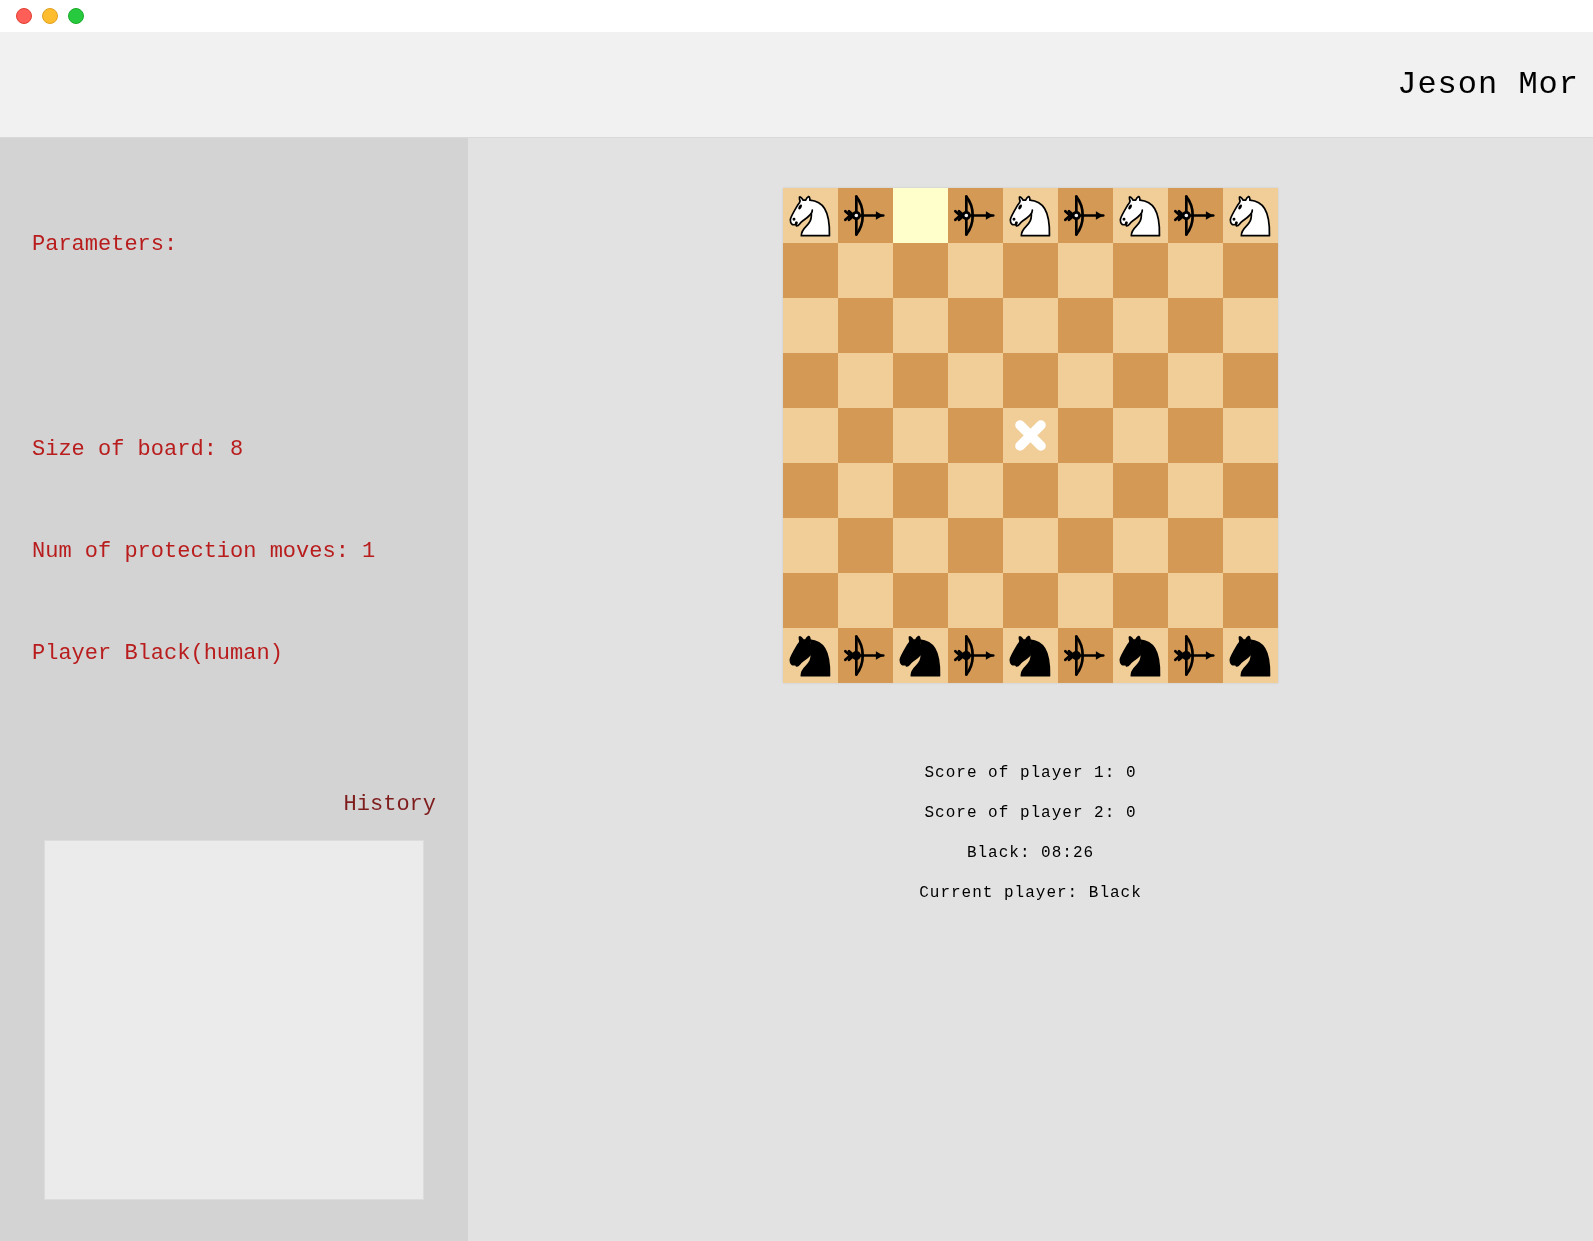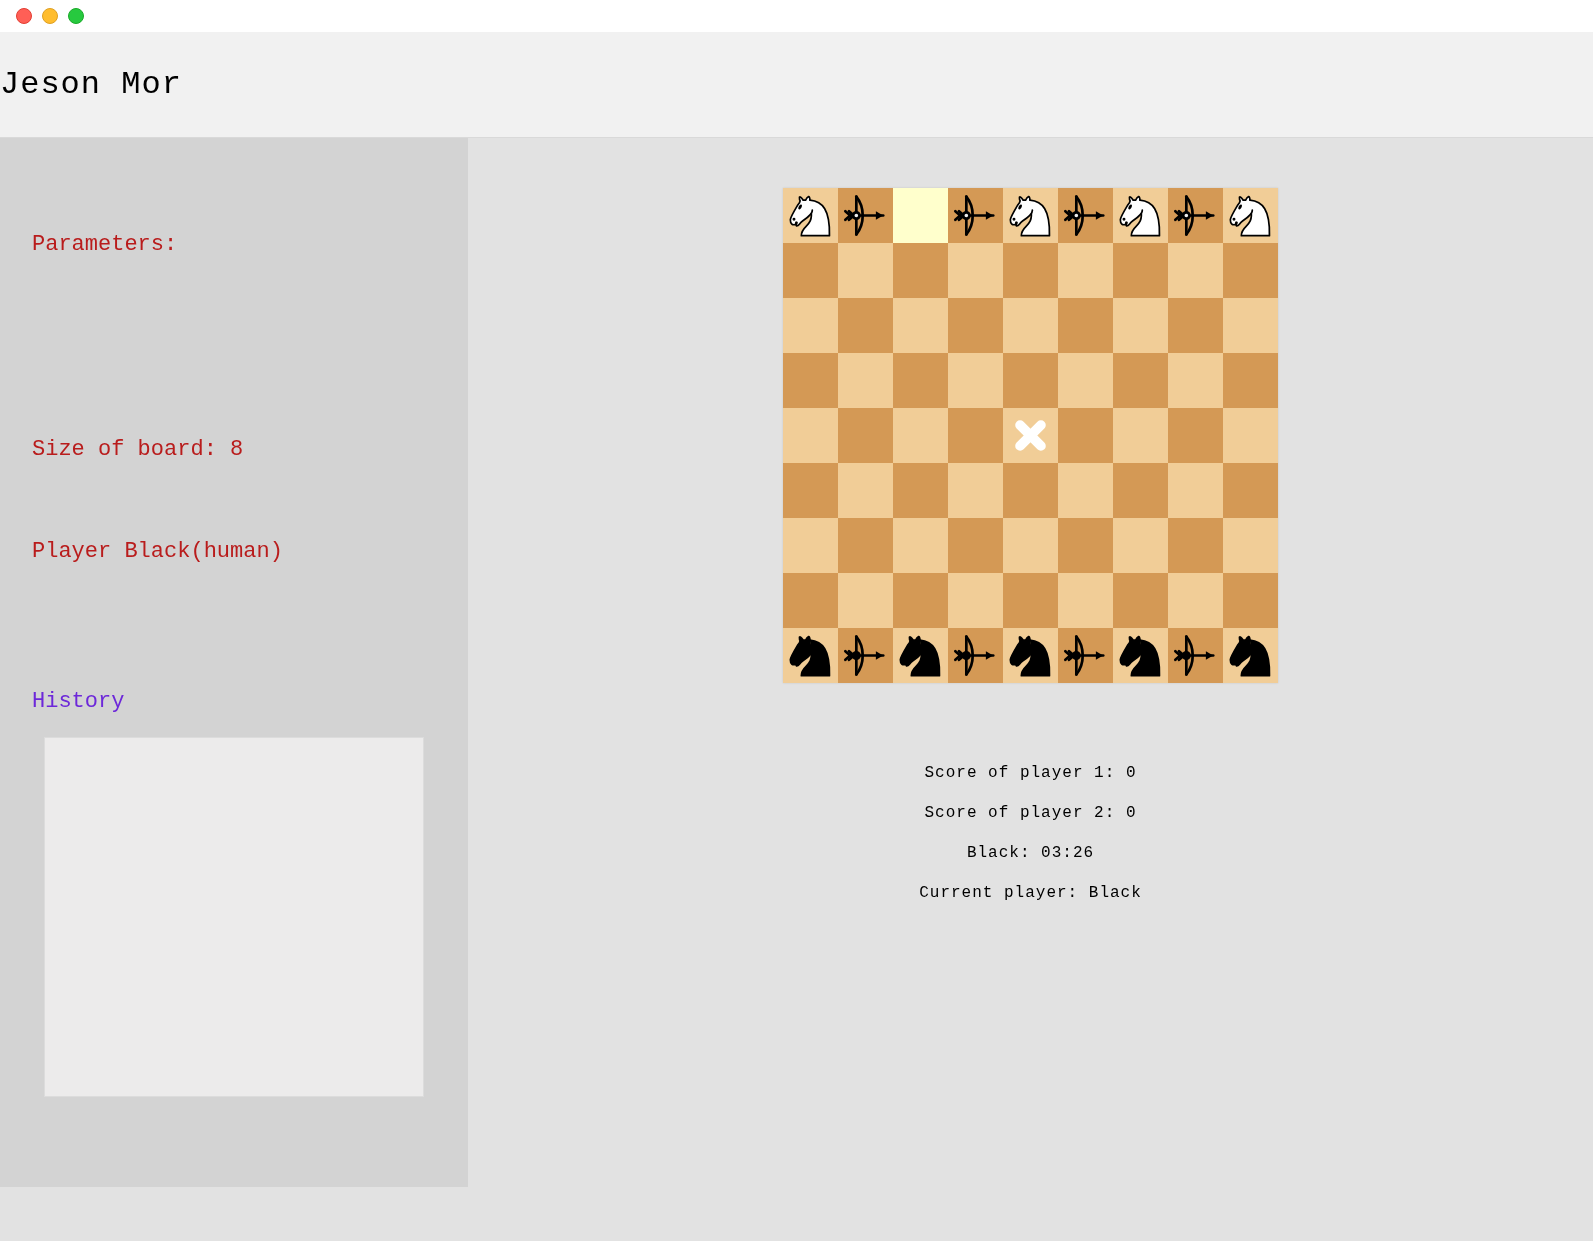--- a/index.html
+++ b/index.html
@@ -17,41 +17,41 @@
     padding:8px 16px;
     background:#fff;
   }
   .tl-dot { width:14px; height:14px; border-radius:50%; }
   .tl-red    { background:#ff5f56; border:1px solid #e33e32; }
   .tl-yellow { background:#ffbd2e; border:1px solid #dfa022; }
   .tl-green  { background:#27c93f; border:1px solid #1aab29; }
 
   .header {
     background:#f1f1f1;
-    text-align:left;
+    text-align:right;
     font-size:32px;
-    padding:34px 0;
+    padding:34px 14px;
     border-bottom:1px solid #d9d9d9;
     letter-spacing:1px;
   }
 
   .layout { display:flex; }
 
   .sidebar {
     flex:0 0 468px;
     background:#d3d3d3;
     padding:22px 32px 40px 32px;
     box-sizing:border-box;
     font-size:22px;
     line-height:1.55;
   }
   .sidebar .params { white-space:pre; color:#b91c1c; }
   .history-title {
-    text-align:left;
-    color:#6d28d9;
+    text-align:right;
+    color:#7f1d1d;
     margin-top:48px;
     margin-bottom:18px;
     font-size:22px;
   }
   .history-box {
     background:#ecebeb;
     height:360px;
     width:380px;
     margin:0 auto 50px auto;
     box-shadow: inset 0 0 0 1px #dcdcdc;
@@ -105,20 +105,21 @@
 
 <div class="header">Jeson Mor</div>
 
 <div class="layout">
 
   <div class="sidebar">
     <div class="params">
       <div>Parameters:</div>
       <div>&nbsp;</div>
       <div>Size of board: 8</div>
+      <div>Num of protection moves: 1</div>
       <div>Player Black(human)</div>
     </div>
 
     <div class="history-title">History</div>
     <div class="history-box"></div>
 
   </div>
 
   <div class="main">
     <div class="board" id="board">
@@ -446,21 +447,21 @@
       </div>
 
     <div class="status">
       <div>
         <span>Score of player 1: </span><span>0</span>
       </div>
       <div>
         <span>Score of player 2: </span><span>0</span>
       </div>
       <div>
-        <span>Black: </span><span>03:26</span>
+        <span>Black: </span><span>08:26</span>
       </div>
       <div>
         <span>Current player: </span><span>Black</span>
       </div>
     </div>
   </div>
 
 </div>
 
 </body></html>

